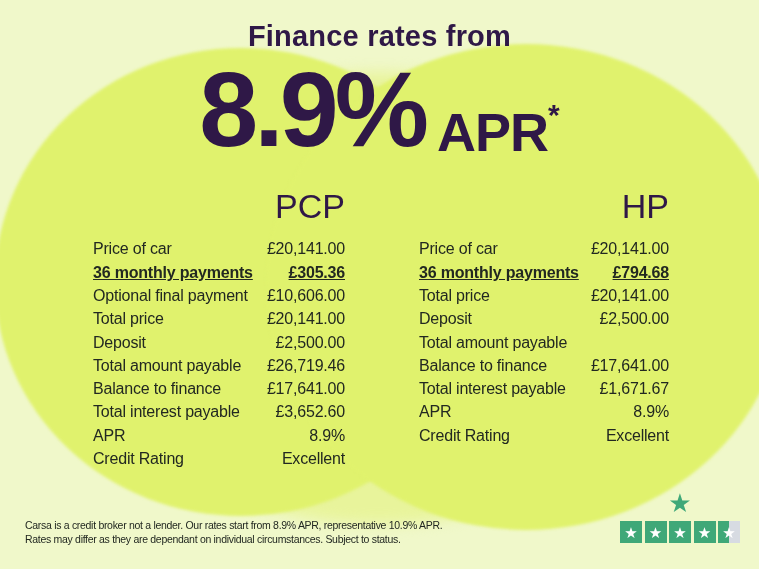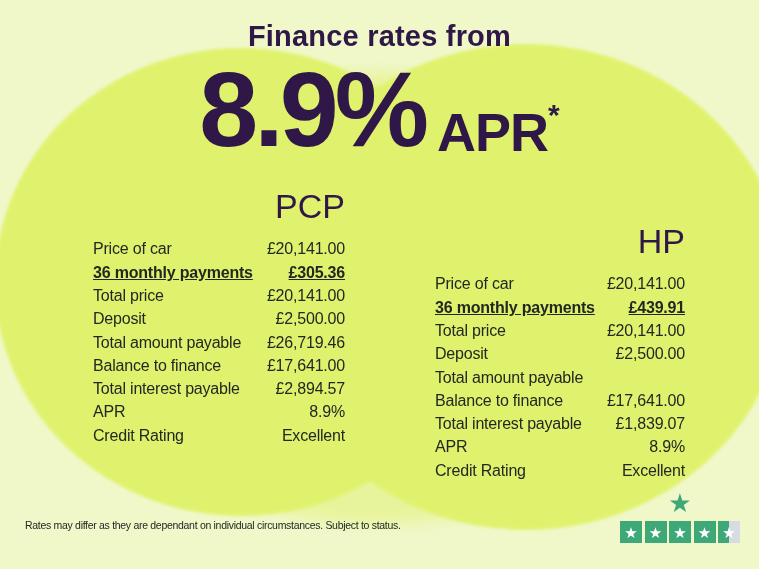--- a/index.html
+++ b/index.html
@@ -20,21 +20,21 @@
     font-size:29px;font-weight:700;color:var(--purple,#2f1847);letter-spacing:.2px;}
   .rate-row{position:absolute;top:56px;left:0;right:0;display:flex;justify-content:center;align-items:flex-start;}
   .rate{font-size:106px;font-weight:700;line-height:1;letter-spacing:-4px;color:var(--purple,#2f1847);}
   .apr-wrap{display:flex;margin-top:49px;margin-left:12px;}
   .apr{font-size:54px;font-weight:700;line-height:1;letter-spacing:-1px;color:var(--purple,#2f1847);}
   .ast{font-size:30px;font-weight:700;line-height:1;margin-top:-5px;color:var(--purple,#2f1847);}
 
   
   .col{position:absolute;top:188px;}
   .col-pcp{left:93px;width:252px;}
-  .col-hp{left:435px;width:250px;margin-top:35px;}
+  .col-hp{left:419px;width:250px;}
   .col h2{margin:0 0 12px;text-align:right;font-size:34px;font-weight:400;line-height:1.1;color:var(--purple,#2f1847);}
   .row{display:flex;justify-content:space-between;align-items:baseline;height:23.3px;text-align:center;}
   .row .lbl,.row .val{font-size:16px;font-weight:400;line-height:23.3px;color:var(--text,#222821);letter-spacing:-0.2px;white-space:nowrap;}
   .row.bold .lbl,.row.bold .val{font-weight:700;text-decoration:underline;}
 
   
   .disclaimer{position:absolute;left:25px;top:518px;color:var(--text,#222821);}
   .disclaimer div{font-size:10.5px;line-height:14px;letter-spacing:-0.3px;white-space:nowrap;}
 
   
@@ -71,38 +71,42 @@
     <div class="rows">
         <div class="row">
           <span class="lbl">Price of car</span>
           <span class="val">£20,141.00</span>
         </div>
         <div class="row bold">
           <span class="lbl">36 monthly payments</span>
           <span class="val">£305.36</span>
         </div>
         <div class="row">
+          <span class="lbl">Optional final payment</span>
+          <span class="val">£10,606.00</span>
+        </div>
+        <div class="row">
           <span class="lbl">Total price</span>
           <span class="val">£20,141.00</span>
         </div>
         <div class="row">
           <span class="lbl">Deposit</span>
           <span class="val">£2,500.00</span>
         </div>
         <div class="row">
           <span class="lbl">Total amount payable</span>
           <span class="val">£26,719.46</span>
         </div>
         <div class="row">
           <span class="lbl">Balance to finance</span>
           <span class="val">£17,641.00</span>
         </div>
         <div class="row">
           <span class="lbl">Total interest payable</span>
-          <span class="val">£2,894.57</span>
+          <span class="val">£3,652.60</span>
         </div>
         <div class="row">
           <span class="lbl">APR</span>
           <span class="val">8.9%</span>
         </div>
         <div class="row">
           <span class="lbl">Credit Rating</span>
           <span class="val">Excellent</span>
         </div>
       </div>
@@ -110,53 +114,54 @@
 
   <div class="col col-hp">
     <h2>HP</h2>
     <div class="rows">
         <div class="row">
           <span class="lbl">Price of car</span>
           <span class="val">£20,141.00</span>
         </div>
         <div class="row bold">
           <span class="lbl">36 monthly payments</span>
-          <span class="val">£439.91</span>
+          <span class="val">£794.68</span>
         </div>
         <div class="row">
           <span class="lbl">Total price</span>
           <span class="val">£20,141.00</span>
         </div>
         <div class="row">
           <span class="lbl">Deposit</span>
           <span class="val">£2,500.00</span>
         </div>
         <div class="row">
           <span class="lbl">Total amount payable</span>
         </div>
         <div class="row">
           <span class="lbl">Balance to finance</span>
           <span class="val">£17,641.00</span>
         </div>
         <div class="row">
           <span class="lbl">Total interest payable</span>
-          <span class="val">£1,839.07</span>
+          <span class="val">£1,671.67</span>
         </div>
         <div class="row">
           <span class="lbl">APR</span>
           <span class="val">8.9%</span>
         </div>
         <div class="row">
           <span class="lbl">Credit Rating</span>
           <span class="val">Excellent</span>
         </div>
       </div>
   </div>
 
   <div class="disclaimer">
+    <div>Carsa is a credit broker not a lender. Our rates start from 8.9% APR, representative 10.9% APR.</div>
     <div>Rates may differ as they are dependant on individual circumstances. Subject to status.</div>
   </div>
 
   <div class="tp">
     <div class="tp-logo">
       <span class="star-glyph">★</span>
     </div>
     <div class="tp-stars">
         <div class="star-box full">★</div>
         <div class="star-box full">★</div>

